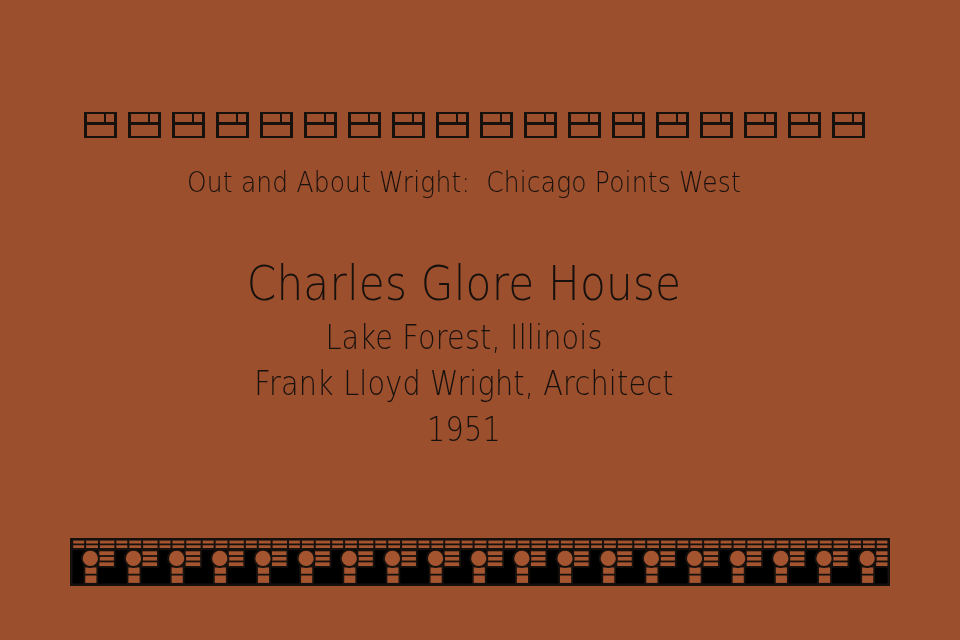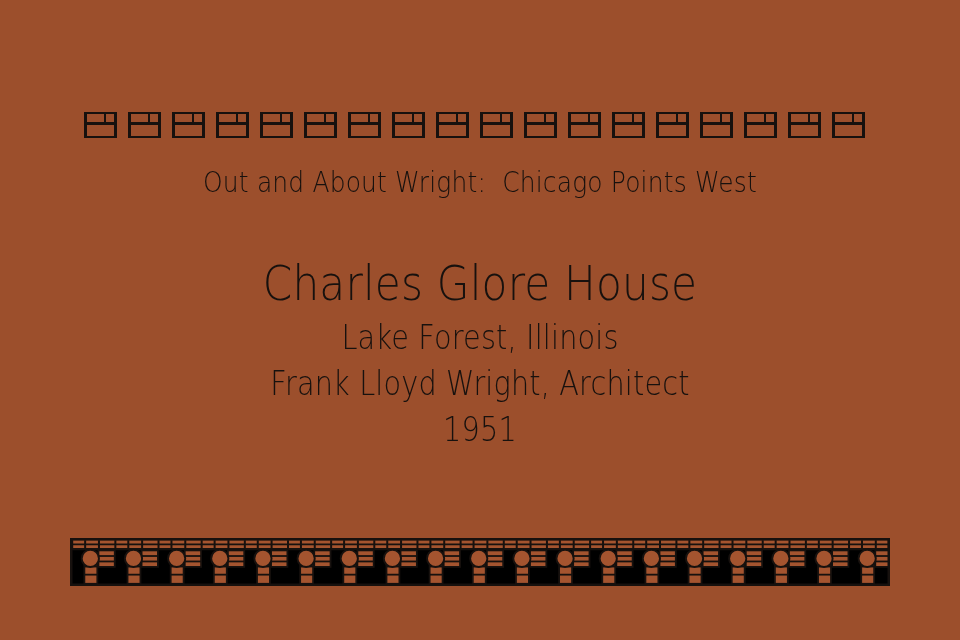--- a/index.html
+++ b/index.html
@@ -32,21 +32,20 @@
   }
 
   
   #text-block {
     position: absolute;
     left: 0;
     top: 162px;
     width: 928px;
     text-align: center;
     color: #17110e;
-    padding-left: 16px;
   }
 
   .line {
     display: block;
     color: #17110e;
     font-family: "DejaVu Sans", sans-serif;
     font-weight: 300;
     letter-spacing: 0.2px;
     white-space: pre;
     -webkit-font-smoothing: antialiased;

